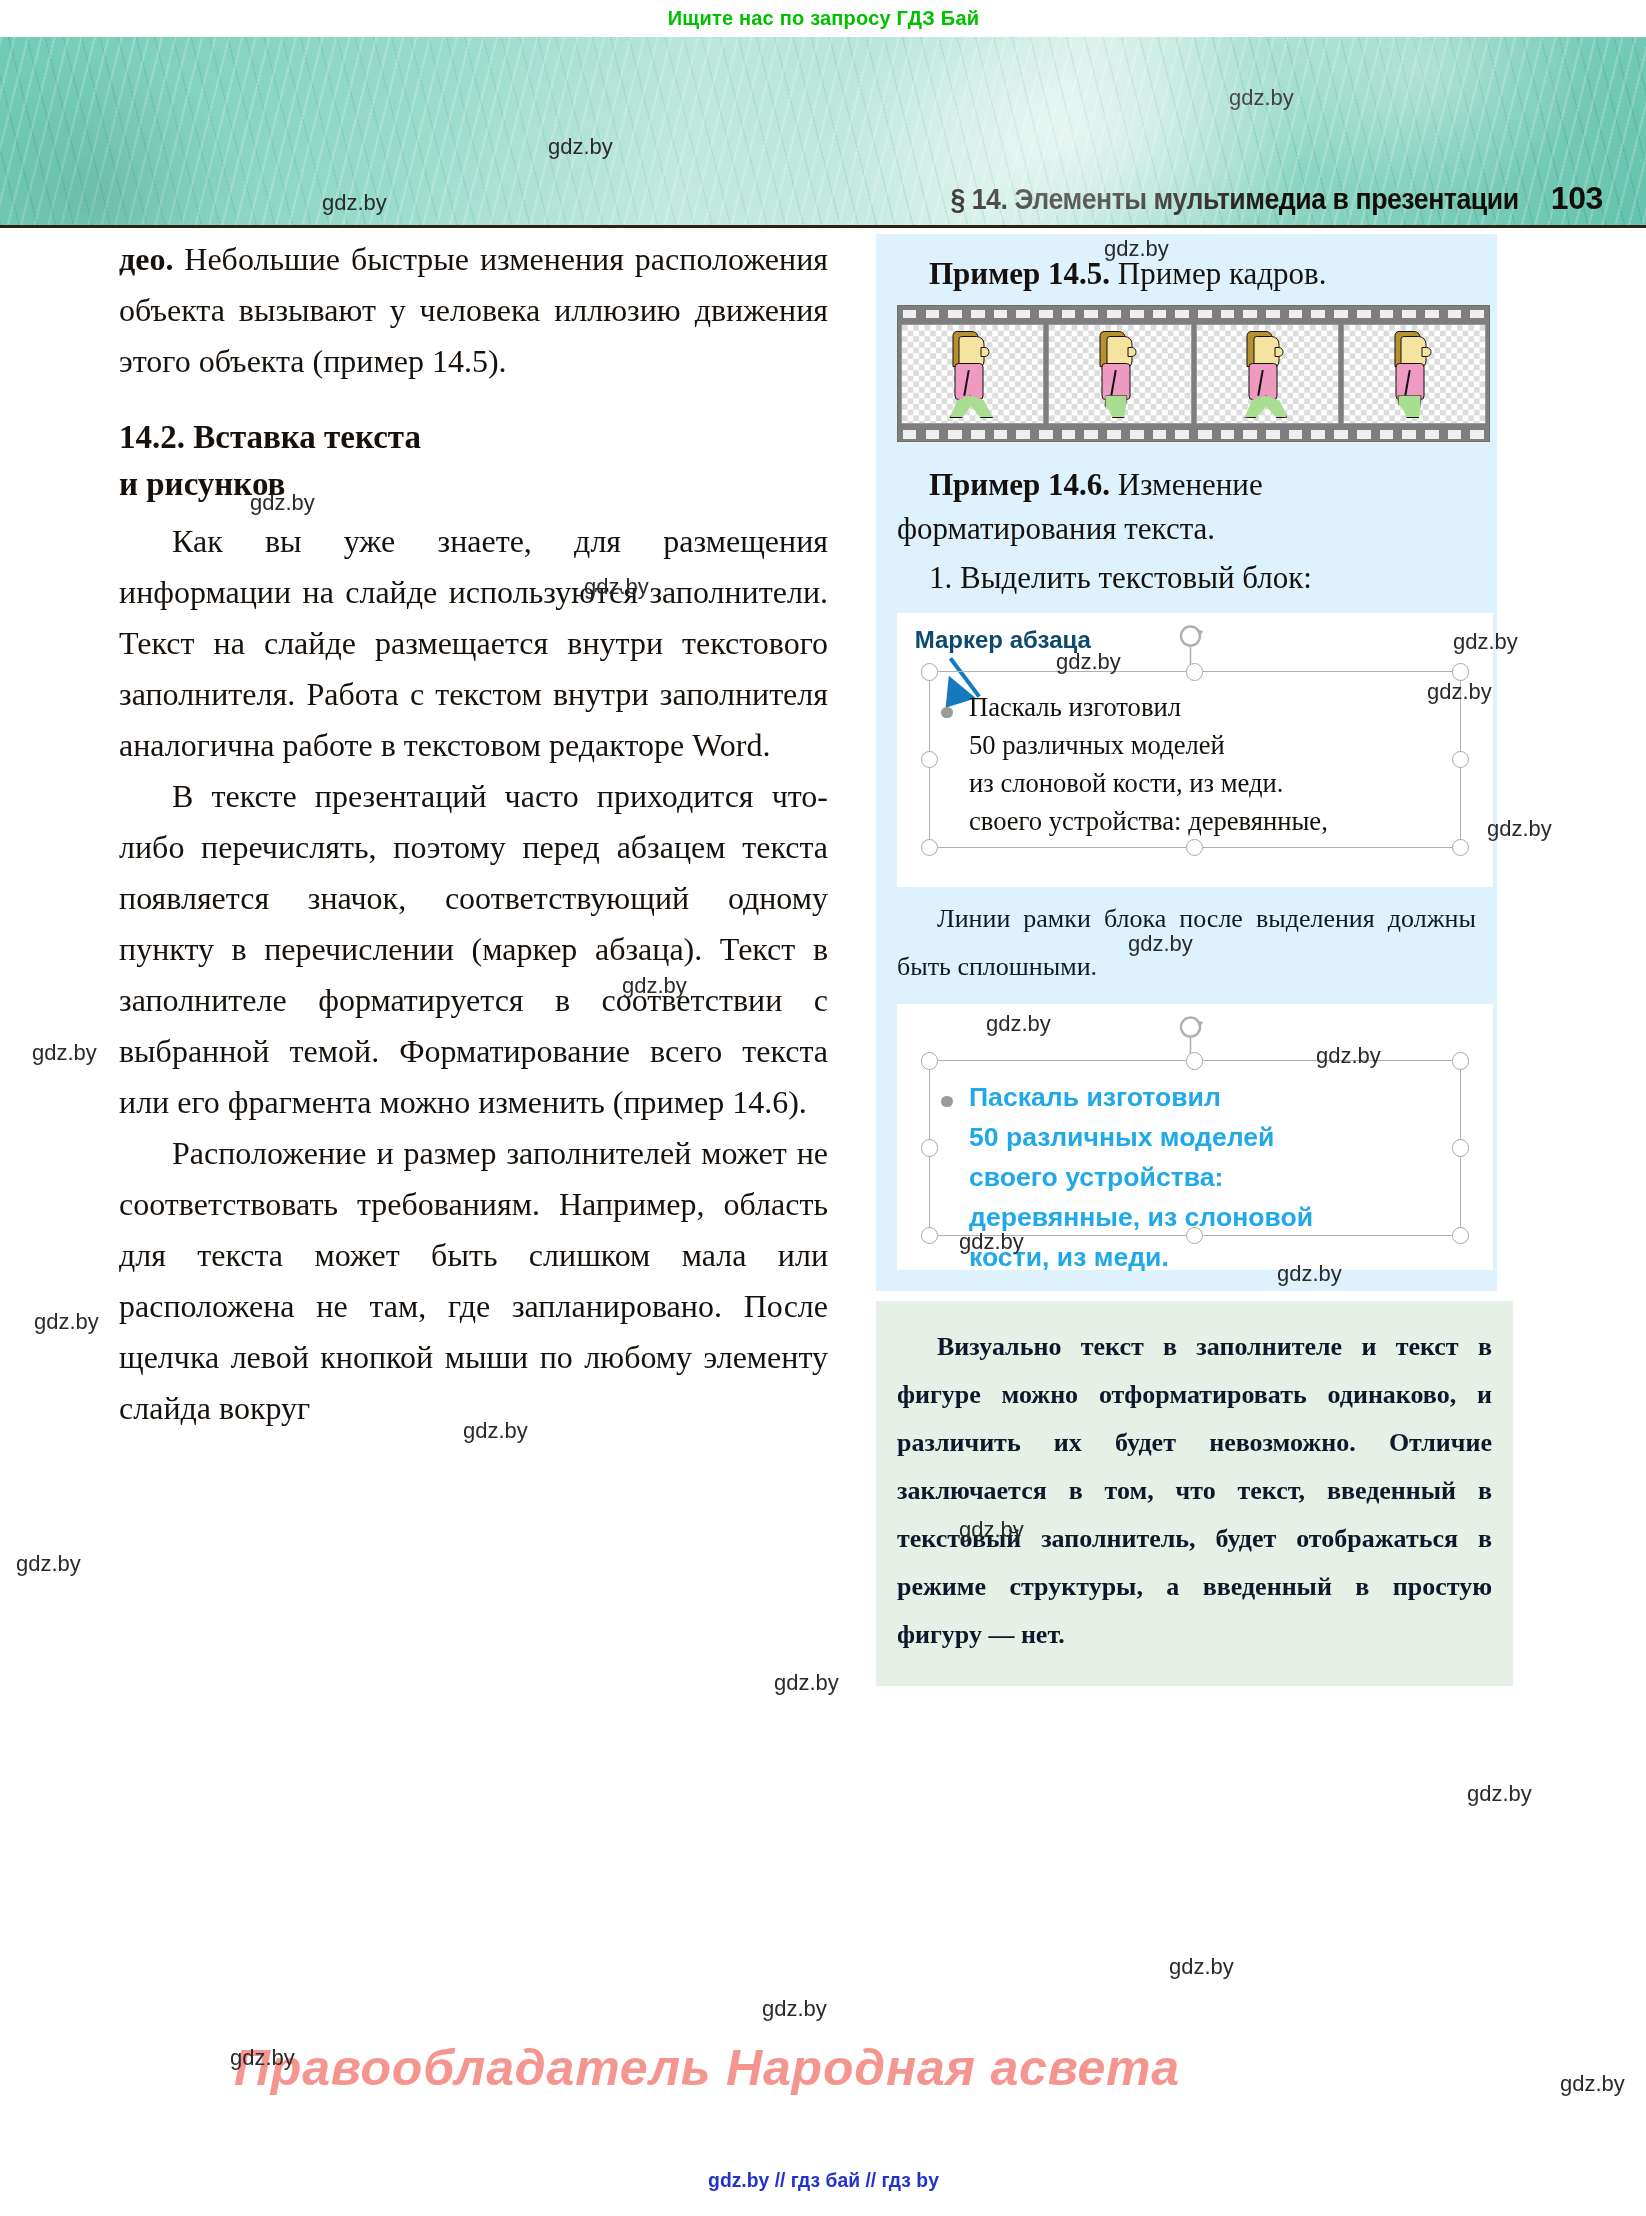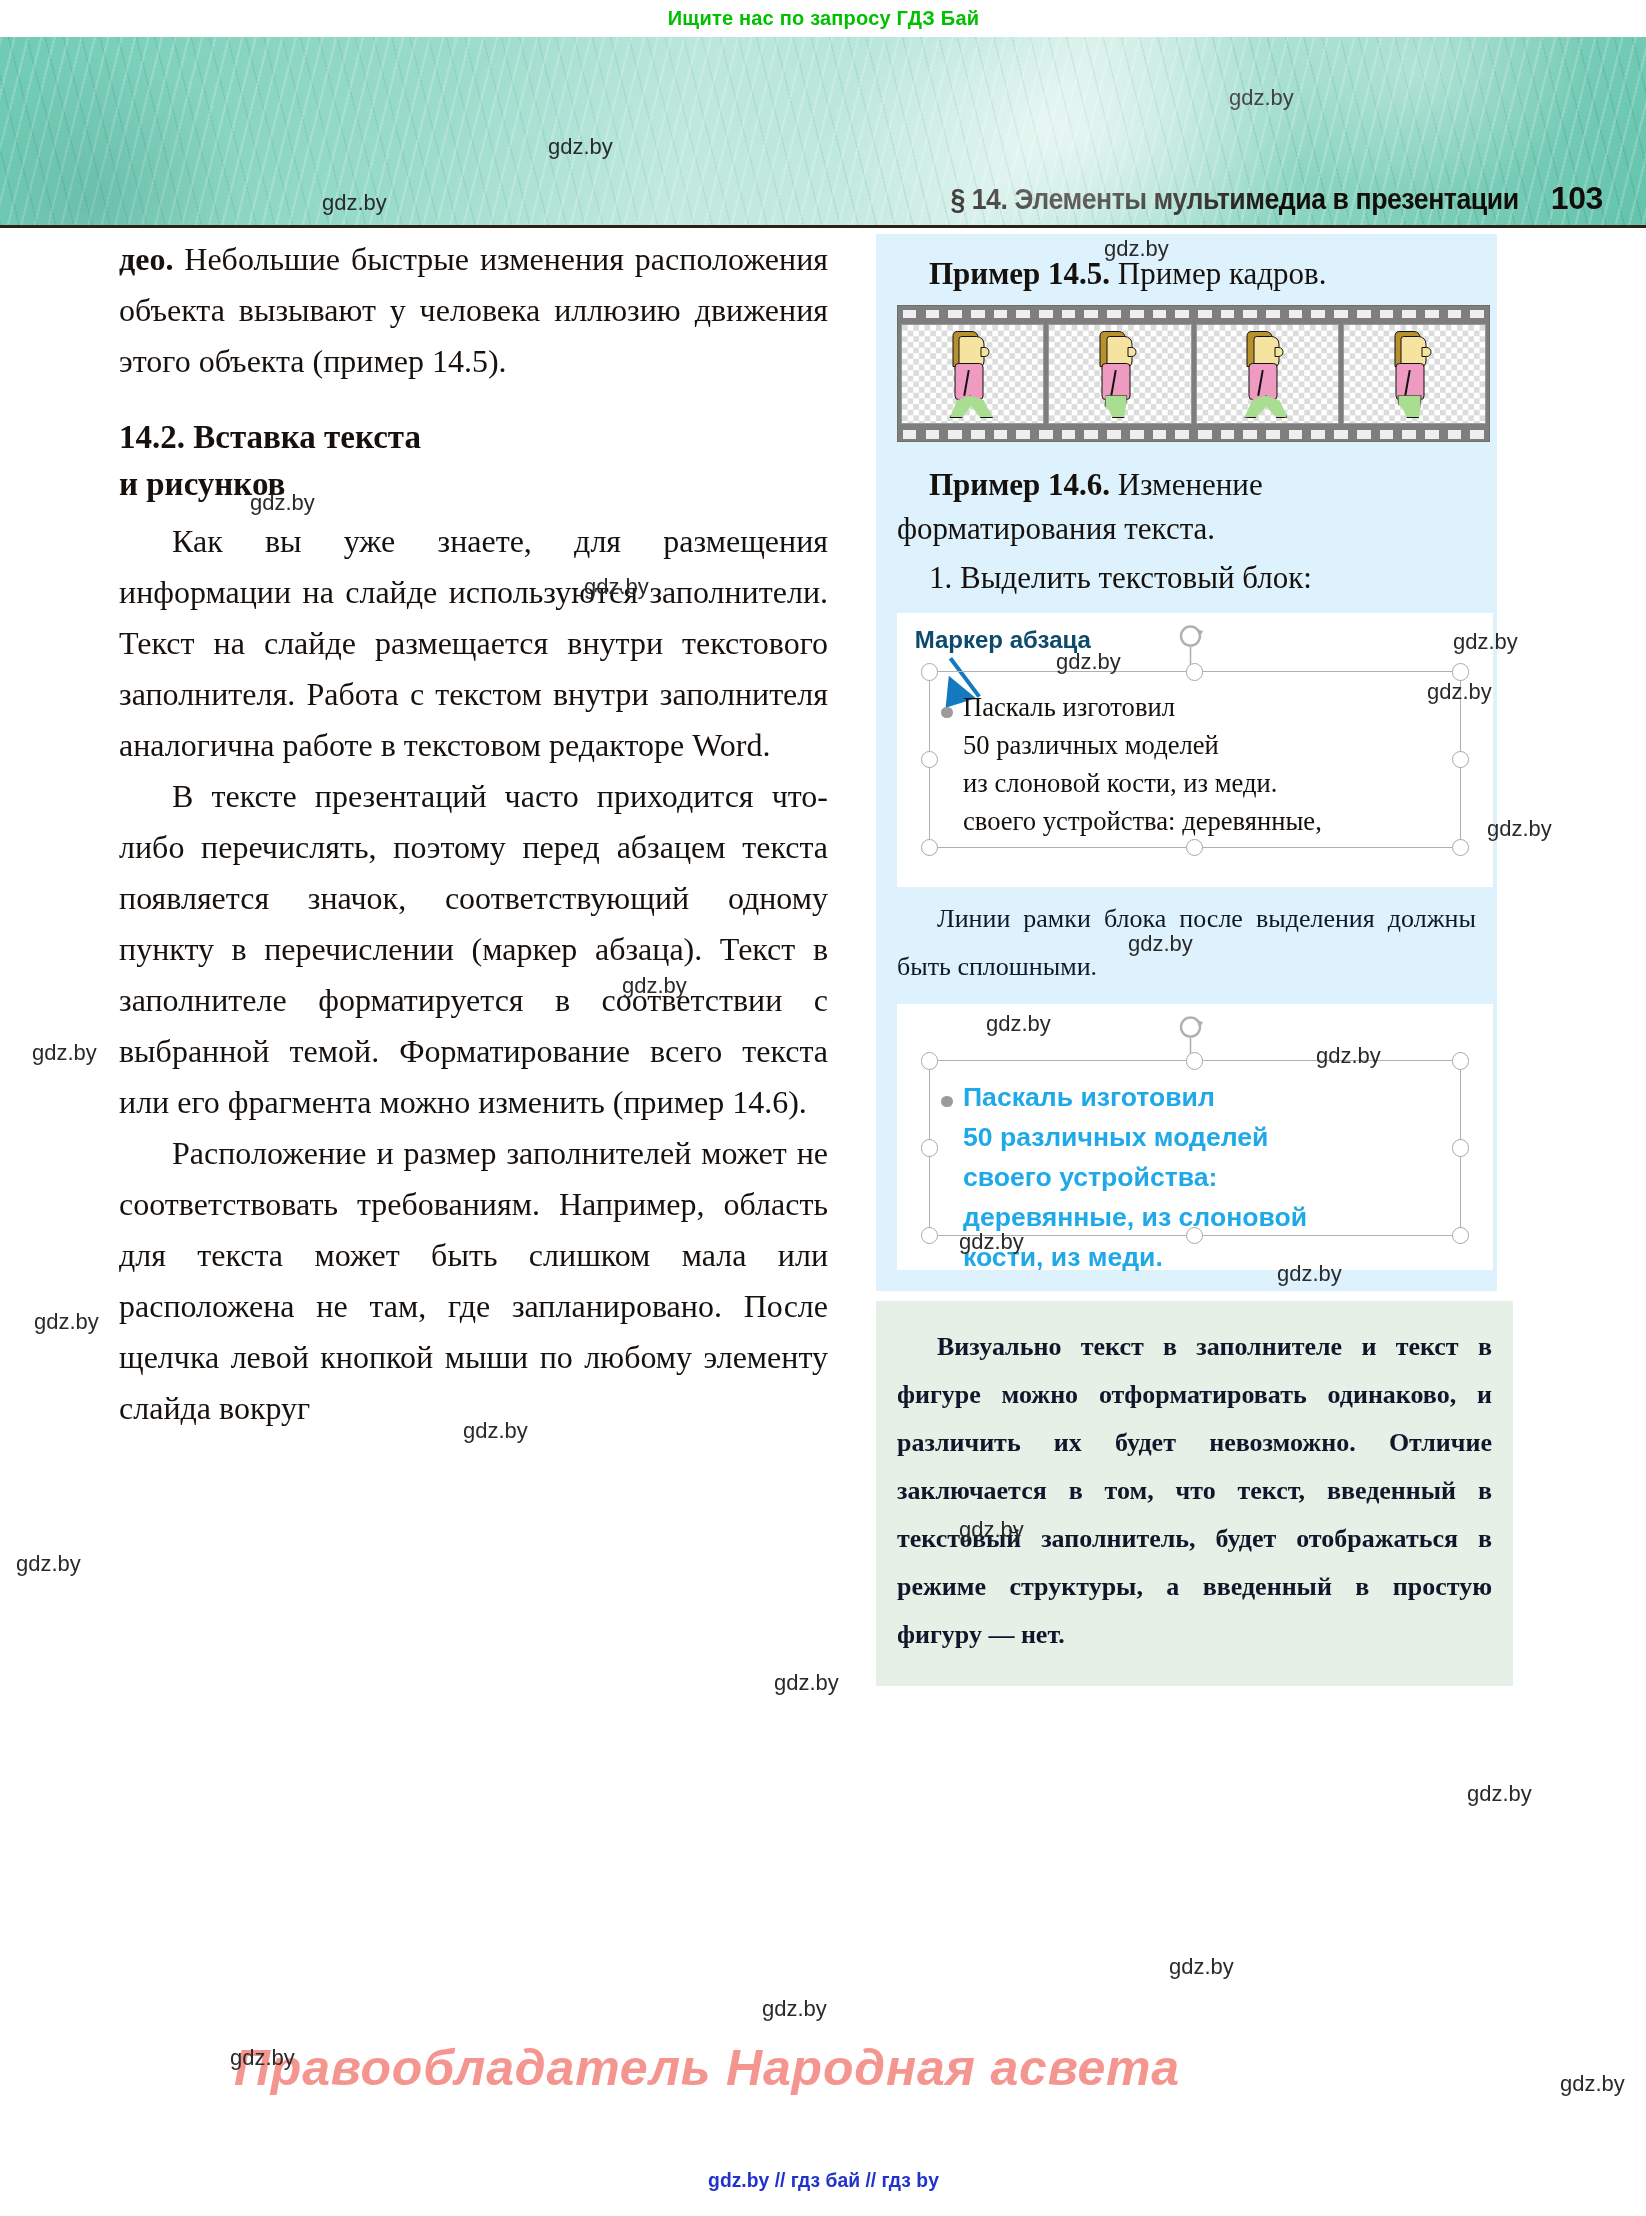--- a/index.html
+++ b/index.html
@@ -187,21 +187,21 @@
   .h-tl{left:-8.9px;top:-8.9px;}  .h-tc{left:50%;margin-left:-8.9px;top:-8.9px;}
   .h-tr{right:-8.9px;top:-8.9px;} .h-ml{left:-8.9px;top:50%;margin-top:-8.9px;}
   .h-mr{right:-8.9px;top:50%;margin-top:-8.9px;}
   .h-bl{left:-8.9px;bottom:-8.9px;} .h-bc{left:50%;margin-left:-8.9px;bottom:-8.9px;}
   .h-br{right:-8.9px;bottom:-8.9px;}
   .bullet-dot{
     position:absolute;left:11.3px;top:35px;width:11.3px;height:11.3px;
     border-radius:50%;background:#9b9b9b;
   }
   .tb-text{
-    position:absolute;left:33px;right:13px;top:16px;
+    position:absolute;left:39px;right:13px;top:16px;
   }
   .tb-text .ln{
     font-size:26.6px;line-height:38px;color:#14100c;white-space:nowrap;
   }
   .tb-text.fmt .ln{
     font-family:"Liberation Sans", sans-serif;
     font-weight:bold;color:#1fa9e8;font-size:26.6px;line-height:40px;
   }
 
   

